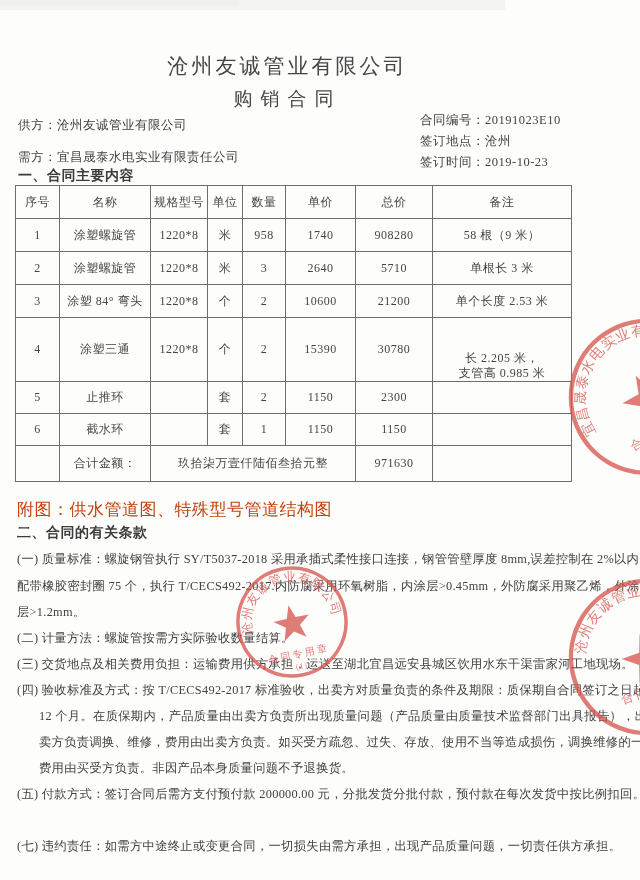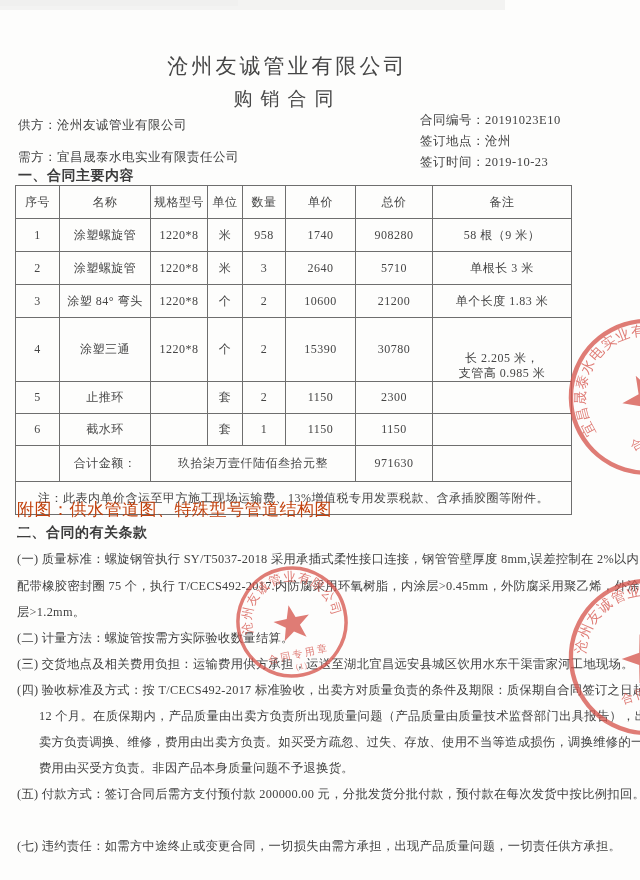--- a/index.html
+++ b/index.html
@@ -119,21 +119,21 @@
       <td>单根长 3 米</td>
     </tr>
     <tr class="h-row">
       <td>3</td>
       <td>涂塑 84° 弯头</td>
       <td>1220*8</td>
       <td>个</td>
       <td>2</td>
       <td>10600</td>
       <td>21200</td>
-      <td>单个长度 1.83 米</td>
+      <td>单个长度 2.53 米</td>
     </tr>
     <tr class="h-row4">
       <td>4</td>
       <td>涂塑三通</td>
       <td>1220*8</td>
       <td>个</td>
       <td>2</td>
       <td>15390</td>
       <td>30780</td>
       <td>
@@ -160,23 +160,20 @@
       <td>1150</td>
       <td>1150</td>
       <td></td>
     </tr>
     <tr class="h-total">
       <td></td>
       <td>合计金额：</td>
       <td colspan="4">玖拾柒万壹仟陆佰叁拾元整</td>
       <td>971630</td>
       <td></td>
-    </tr>
-    <tr class="h-note">
-      <td colspan="8" class="note-cell">注：此表内单价含运至甲方施工现场运输费、13%增值税专用发票税款、含承插胶圈等附件。</td>
     </tr>
   </tbody>
     </table>
 
   <div class="attach-line">附图：供水管道图、特殊型号管道结构图</div>
 
   <div class="sec-heading sec2">二、合同的有关条款</div>
 
   <div class="clause cl-x" style="top:551px">(一) 质量标准：螺旋钢管执行 SY/T5037-2018 采用承插式柔性接口连接，钢管管壁厚度 8mm,误差控制在 2%以内，</div>
   <div class="clause cl-x" style="top:578px">配带橡胶密封圈 75 个，执行 T/CECS492-2017.内防腐采用环氧树脂，内涂层&gt;0.45mm，外防腐采用聚乙烯，外涂</div>

